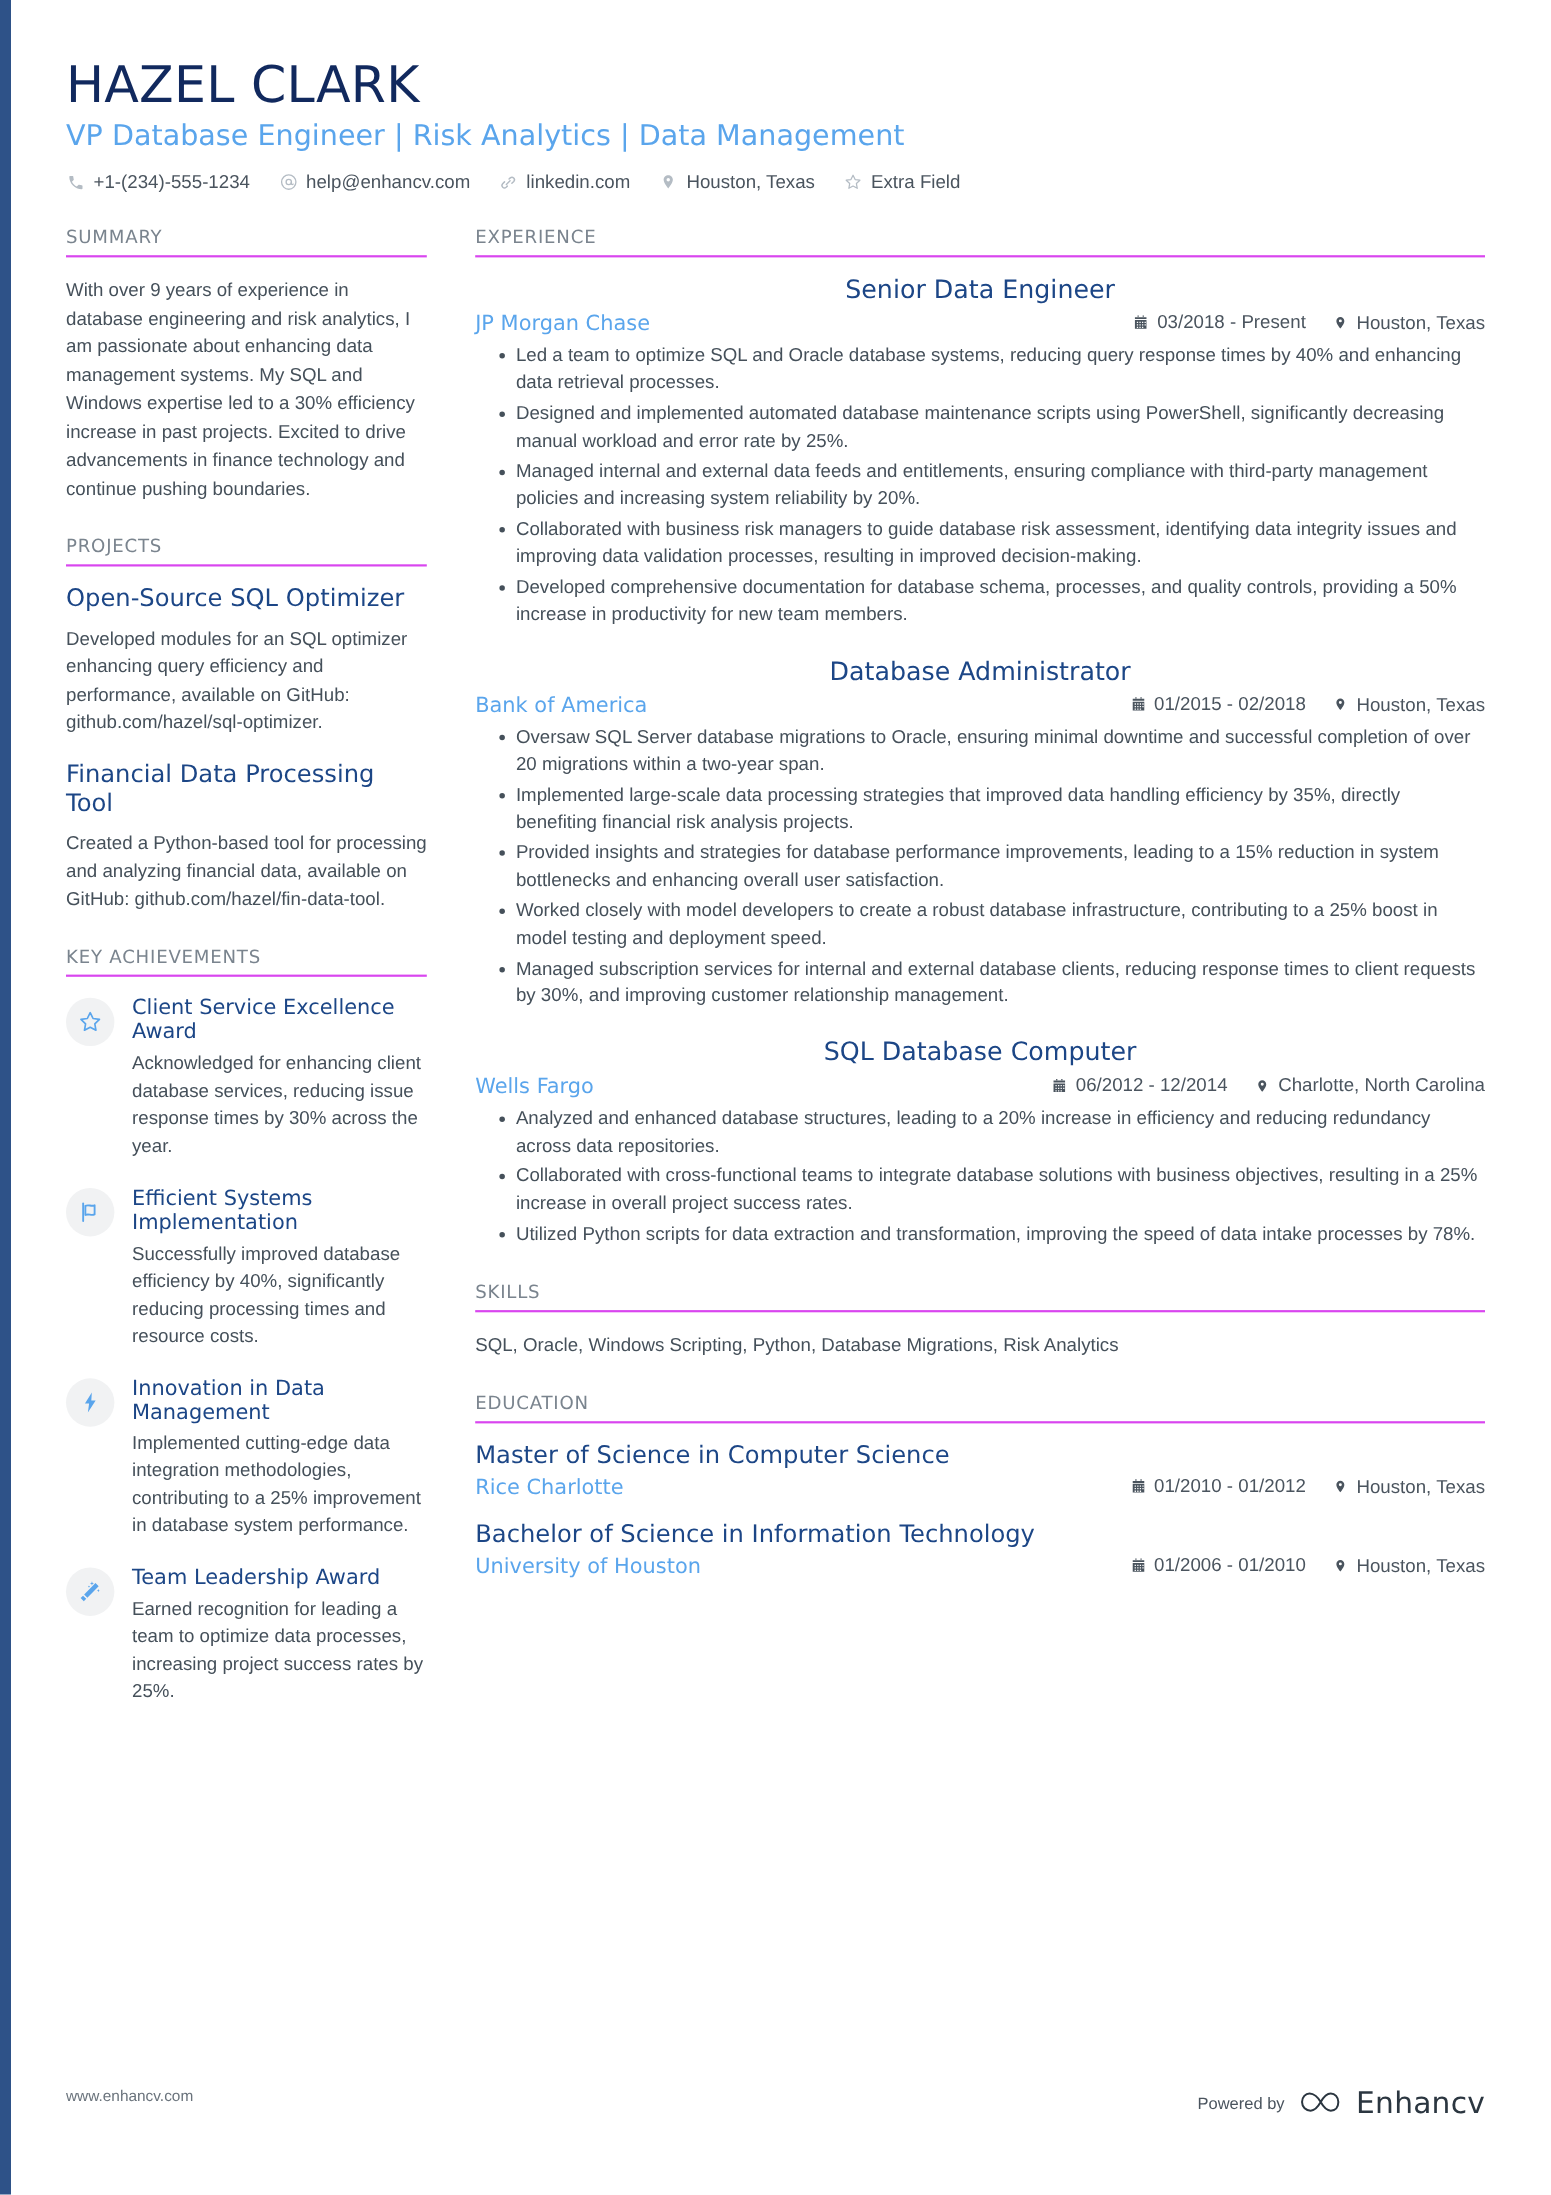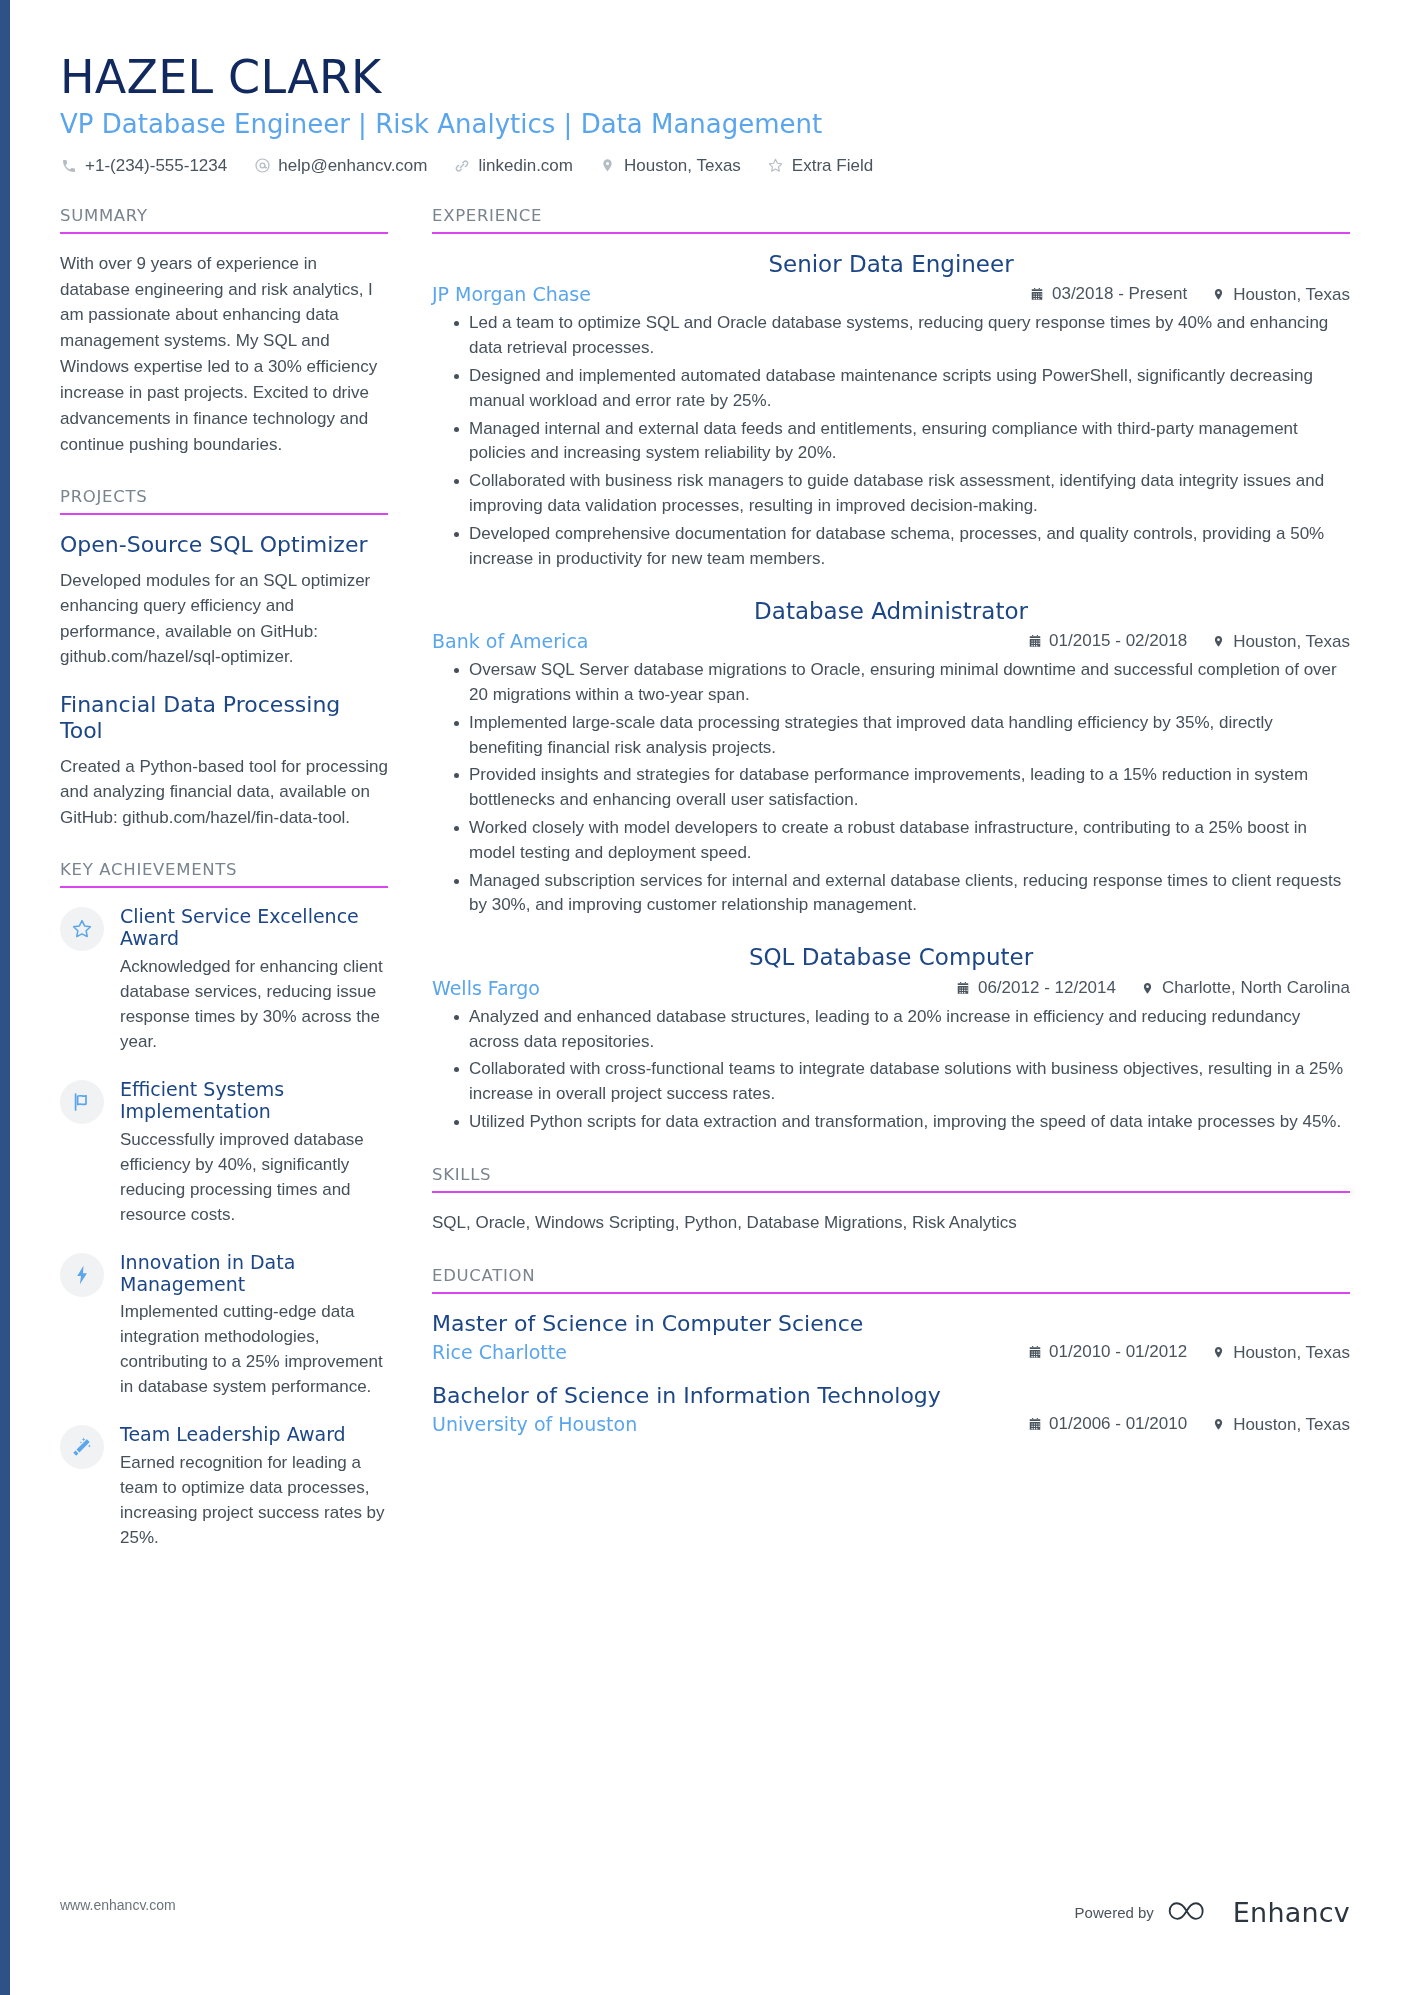--- a/index.html
+++ b/index.html
@@ -264,21 +264,21 @@
   }
   .powered {
     display: flex;
     align-items: center;
     gap: 12px;
   }
   .powered-label { font-size: 15px; color: #4a545e; }
   .brand {
     display: flex;
     align-items: center;
-    gap: 23px;
+    gap: 9px;
     color: #2b3640;
   }
   .brand-name {
     font-family: "DejaVu Sans", sans-serif;
     font-size: 27px;
     letter-spacing: .2px;
     color: #2b3640;
   }
 </style>
 </head>
@@ -513,21 +513,21 @@
                   <svg width="13" height="13" viewBox="0 0 24 24" fill="currentColor">
                       <path d="M12 2C8.3 2 5.3 5 5.3 8.7c0 5 6.7 12.6 6.7 12.6s6.7-7.6 6.7-12.6C18.7 5 15.7 2 12 2zm0 9.2a2.5 2.5 0 110-5 2.5 2.5 0 010 5z"></path>
                     </svg>
                 </span>
                 <span>Charlotte, North Carolina</span>
               </div>
             </div>
             <ul class="bullets">
               <li>Analyzed and enhanced database structures, leading to a 20% increase in efficiency and reducing redundancy across data repositories.</li>
               <li>Collaborated with cross-functional teams to integrate database solutions with business objectives, resulting in a 25% increase in overall project success rates.</li>
-              <li>Utilized Python scripts for data extraction and transformation, improving the speed of data intake processes by 45%.</li>
+              <li>Utilized Python scripts for data extraction and transformation, improving the speed of data intake processes by 78%.</li>
             </ul>
           </div>
         </div>
 
         <div class="sec">
           <div class="sec-title">SKILLS</div>
           <div class="body-text">SQL, Oracle, Windows Scripting, Python, Database Migrations, Risk Analytics</div>
         </div>
 
         <div class="sec">

